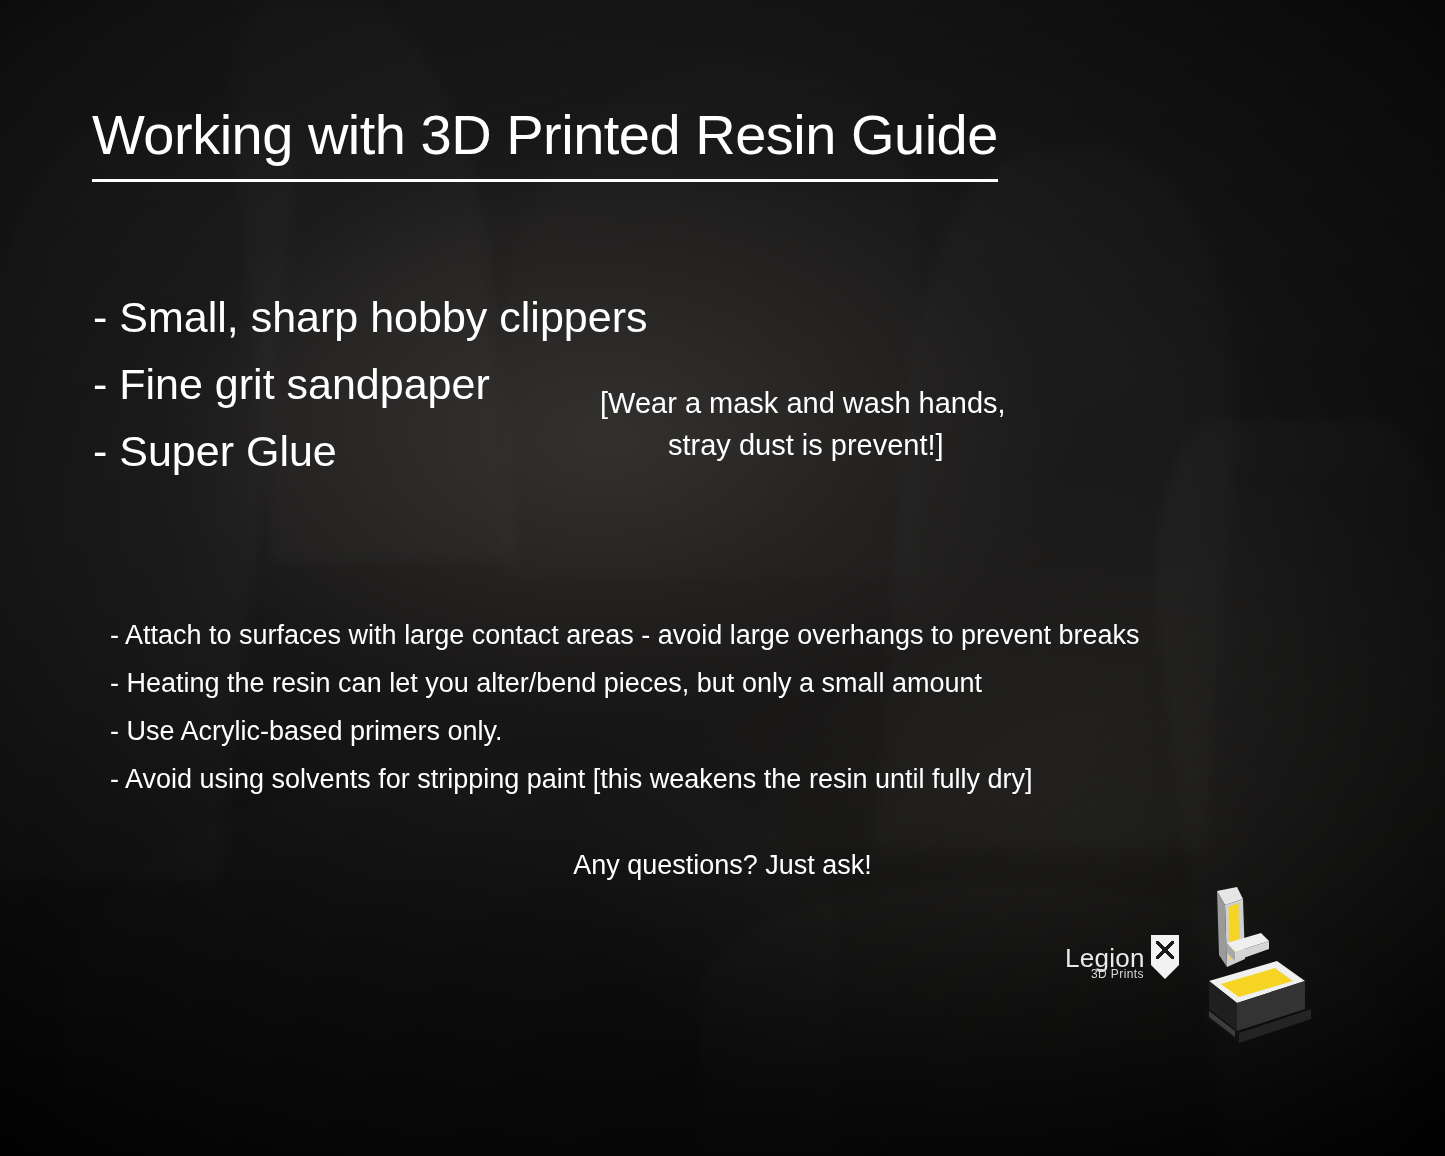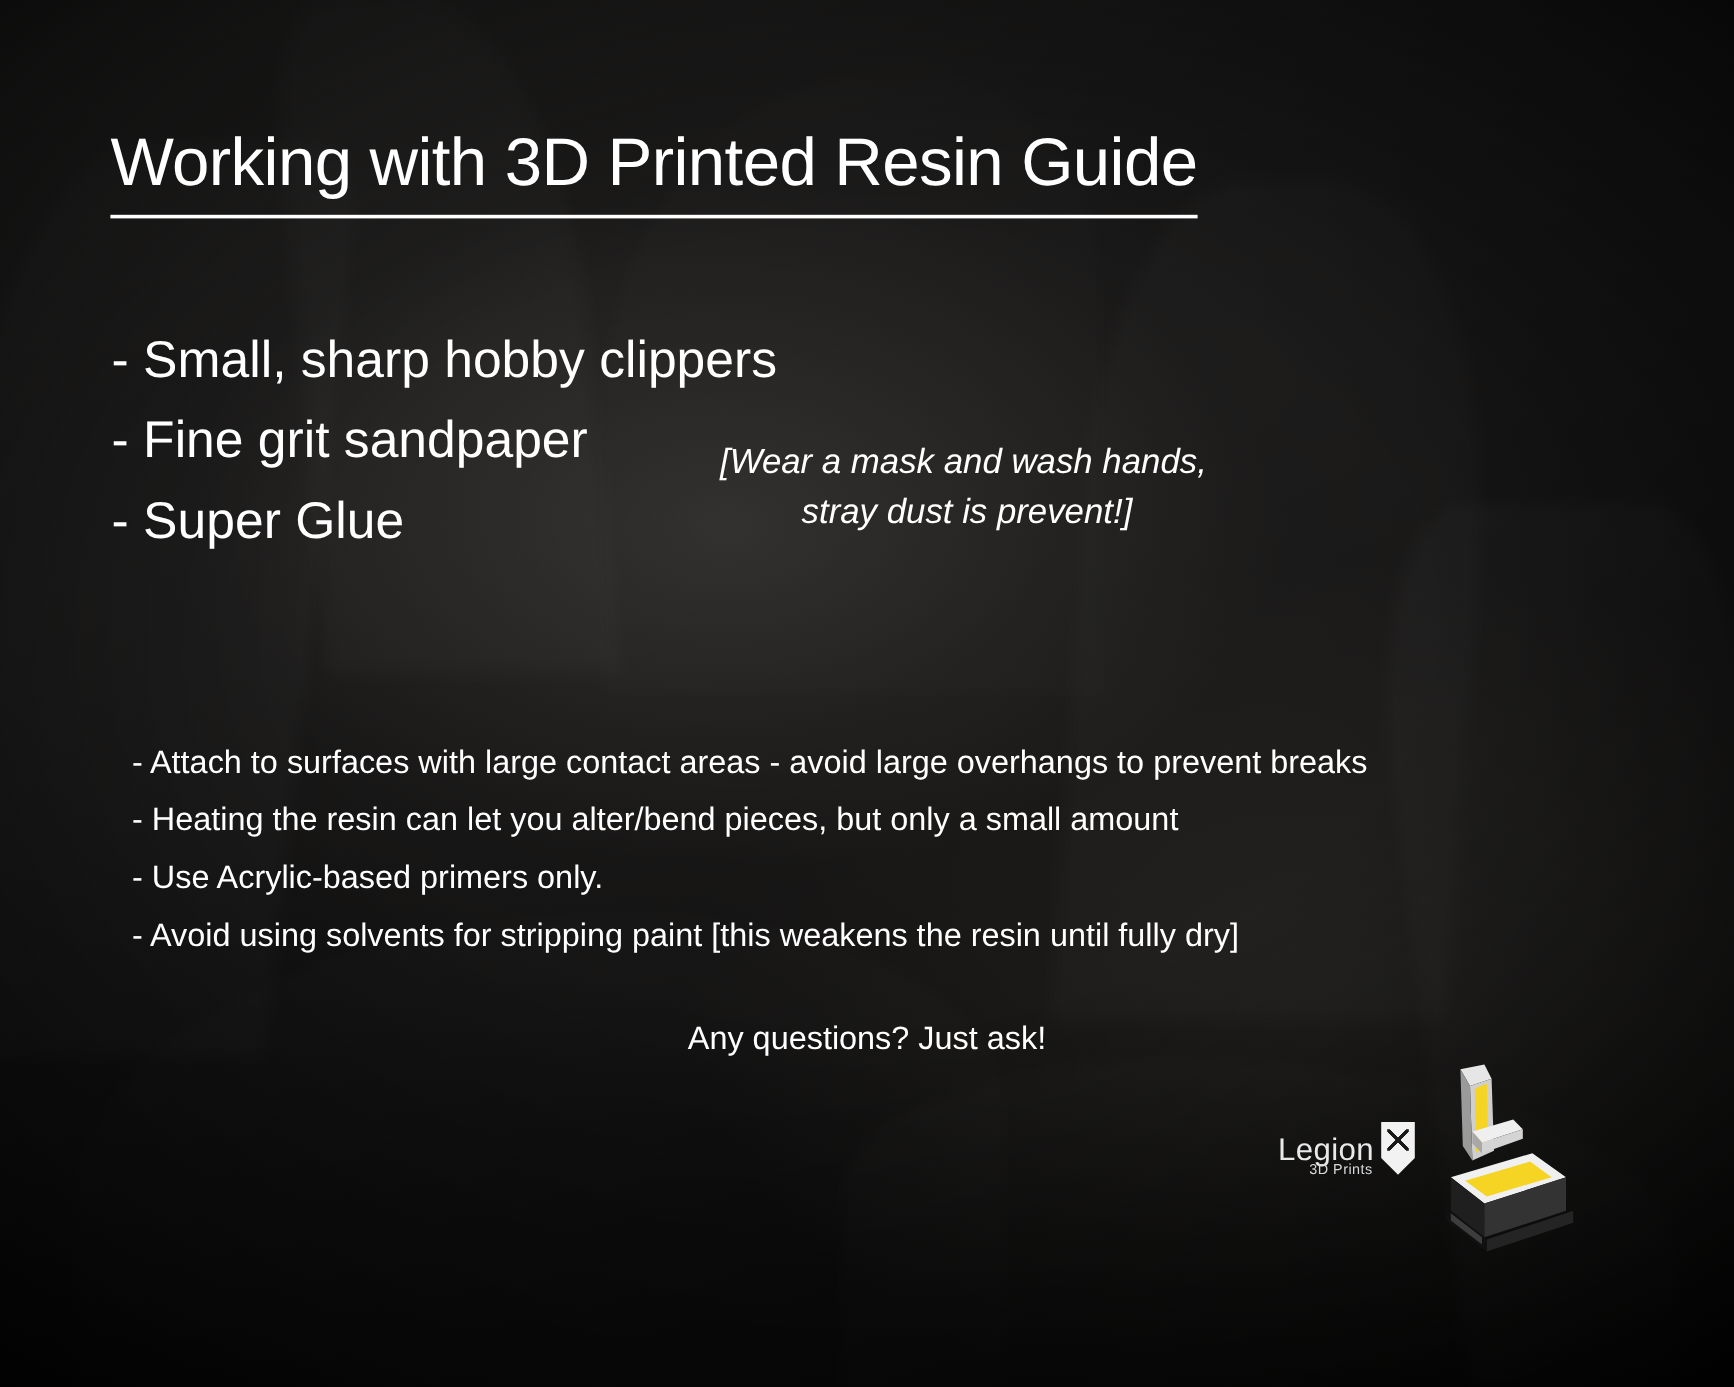--- a/index.html
+++ b/index.html
@@ -63,37 +63,36 @@
 
   .section-head {
     position: absolute;
     left: 93px;
     top: 228px;
     font-size: 46px;
     font-weight: 400;
     line-height: 1.1;
   }
 
-  .tool-list { position: absolute; left: 93px; top: 279px; }
+  .tool-list { position: absolute; left: 93px; top: 296px; }
   .tool-item {
     font-size: 43px;
     font-weight: 400;
     line-height: 1.0;
     margin-bottom: 24px;
     white-space: nowrap;
   }
 
   .note {
     position: absolute;
     left: 600px;
-    top: 364px;
+    top: 382px;
     font-size: 29px;
     line-height: 1.45;
     width: 540px;
-    font-style: italic;
   }
   .note .l2 { display: block; padding-left: 68px; }
 
   .tips { position: absolute; left: 95px; top: 622px; width: 1300px; }
   .tip {
     font-size: 27px;
     line-height: 1.0;
     margin-bottom: 21px;
     white-space: nowrap;
     margin-left: 15px;

